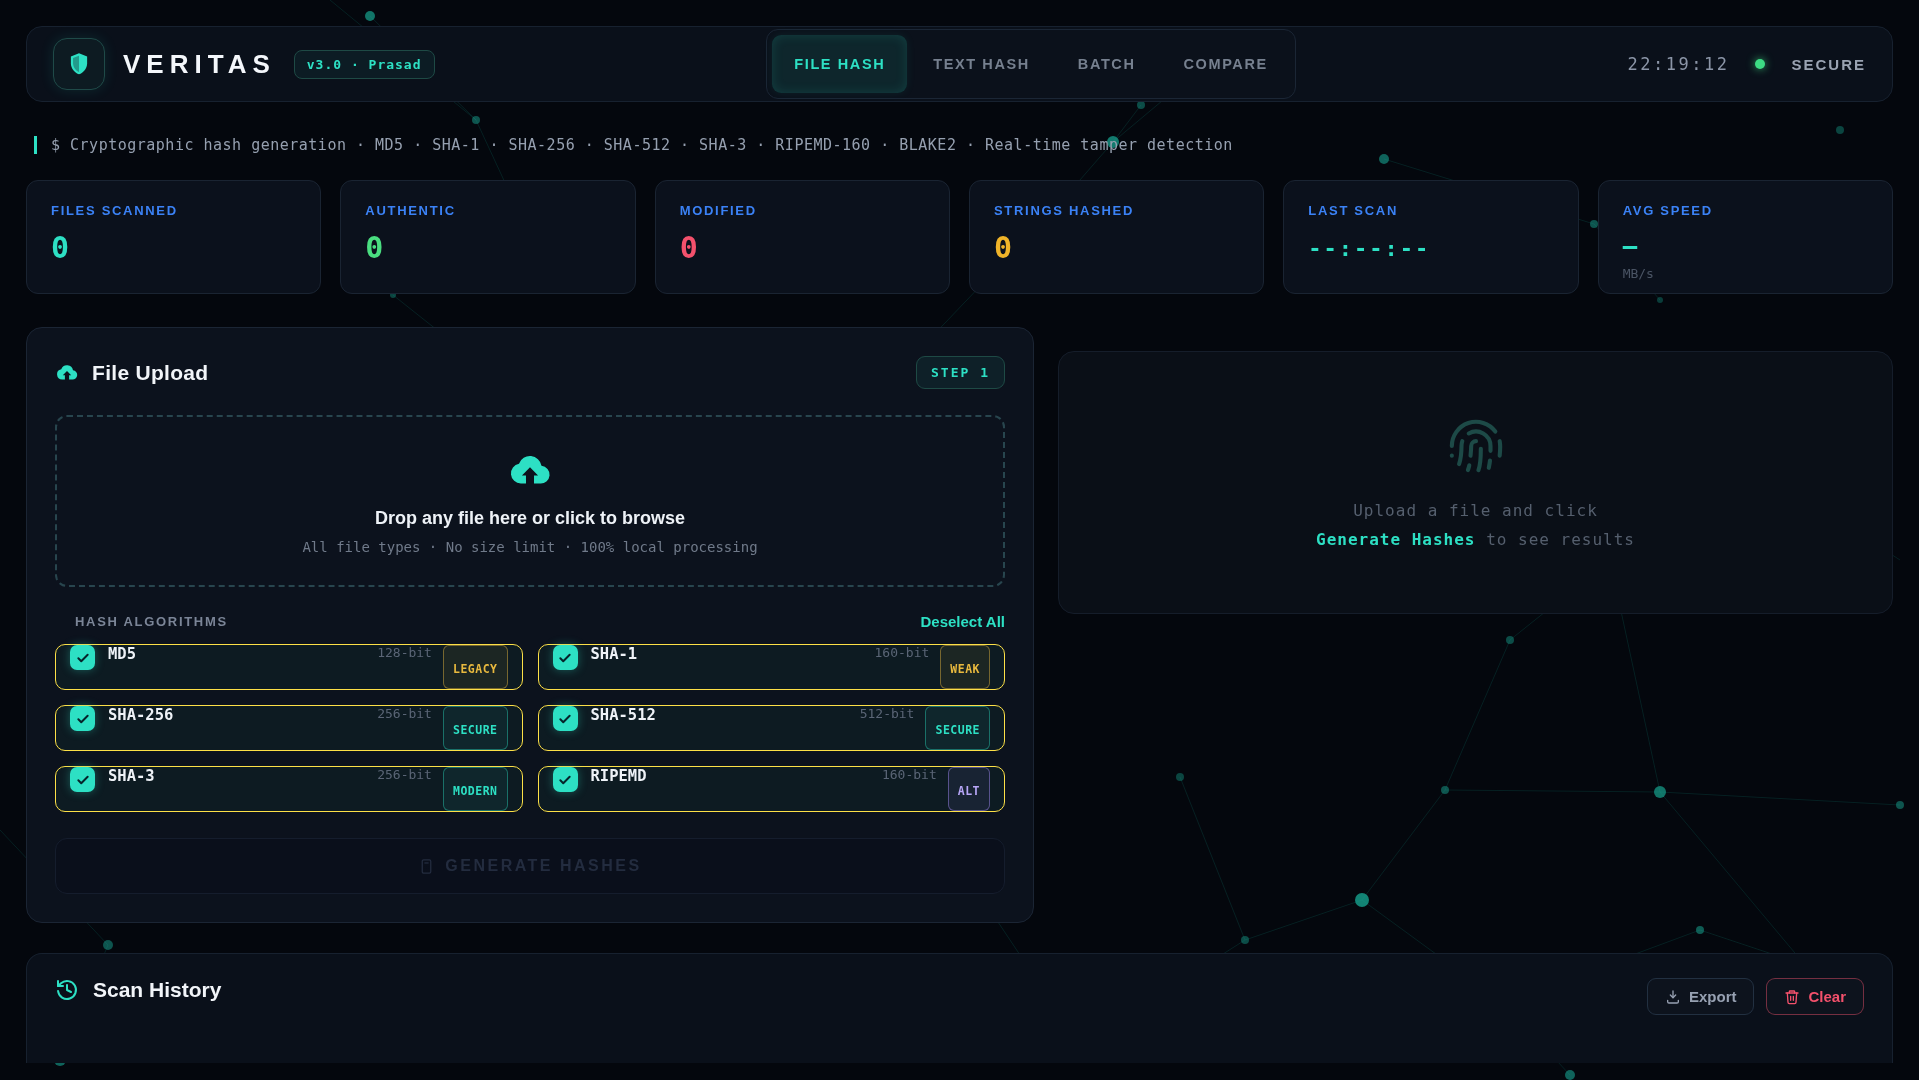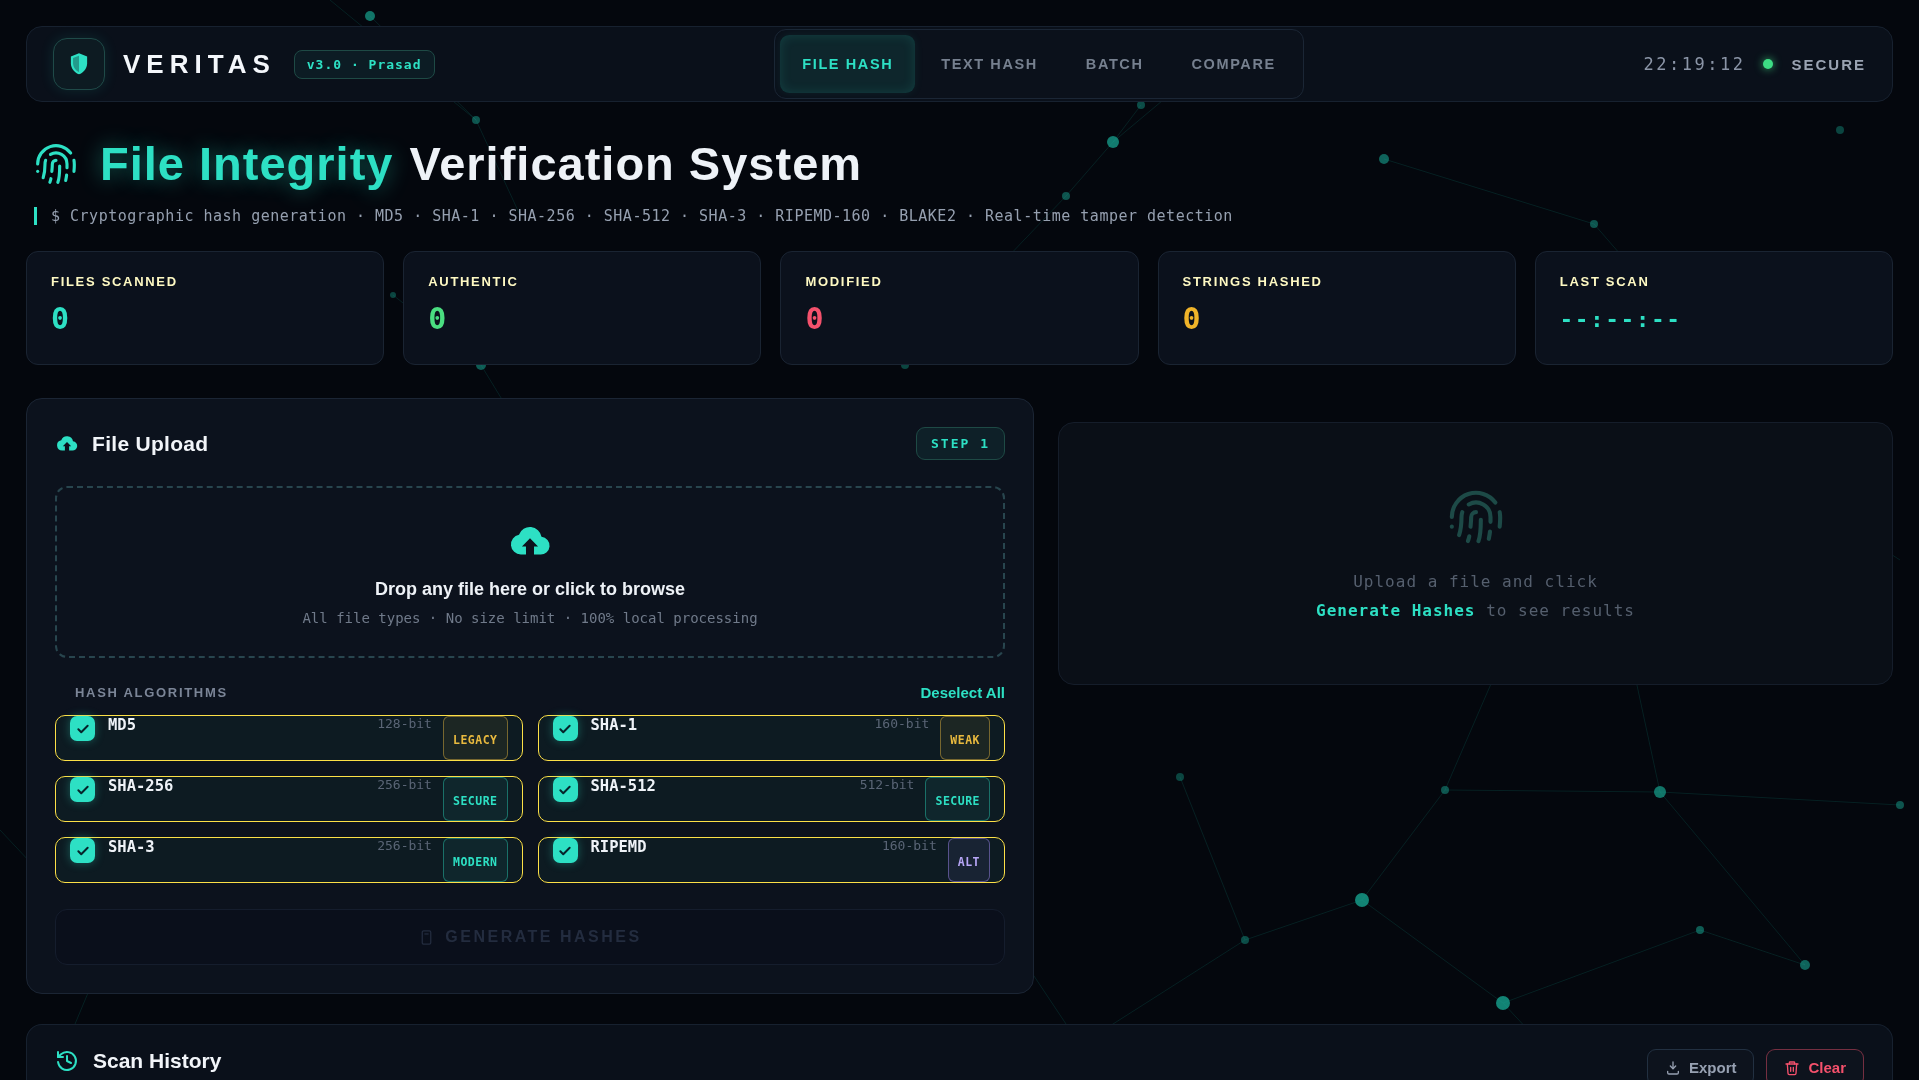--- a/index.html
+++ b/index.html
@@ -44,21 +44,21 @@
   .tab {
     border:none; background:transparent; color:#76808f; cursor:pointer;
     font-family:"Liberation Sans", sans-serif;
     font-size:14.5px; font-weight:700; letter-spacing:1.6px;
     padding:21px 22px; border-radius:9px;text-align:right;
   }
   .tab.active {
     color:#2de0c4; background:rgba(45,224,196,.1);
     box-shadow:0 0 12px rgba(45,224,196,.15) inset, 0 0 10px rgba(45,224,196,.08);
   }
-  .status-group { display:flex; align-items:center; gap:18px; }
+  .status-group { display:flex; align-items:center; gap:26px; }
   .clock { font-size:17px; color:#8b95a7; letter-spacing:2.5px; }
   .status-dot {
     width:10px; height:10px; border-radius:50%; background:#3ddc84;
     box-shadow:0 0 8px rgba(61,220,132,.8);
   }
   .status-label { font-size:15px; font-weight:600; color:#9aa3b2; letter-spacing:2px; }
 
   
   .hero { margin:34px 8px 0 8px; }
   .hero-title-row { display:flex; align-items:center; gap:22px; }
@@ -70,21 +70,21 @@
     margin-top:16px; border-left:3px solid #2de0c4; padding-left:14px;
     font-size:15px; color:#96a0b0; letter-spacing:.5px;
   }
 
   
   .stats-row { display:flex; gap:19px; margin-top:26px; }
   .stat-card {
     flex:1; height:114px; background:#0b111c; border:1px solid #1a2432;
     border-radius:12px; padding:22px 24px;
   }
-  .stat-label { font-size:13px; font-weight:600; letter-spacing:1.7px; color:#fef9c3; }
+  .stat-label { font-size:13px; font-weight:600; letter-spacing:1.7px; color:#3b82f6; }
   .stat-value { margin-top:12px; font-family:"DejaVu Sans Mono", monospace; font-size:30px; font-weight:700; }
   .stat-card[data-name="stat-card-last-scan"] .stat-value { font-size:22px; letter-spacing:2px; margin-top:18px; }
   .stat-card[data-name="stat-card-avg-speed"] .stat-value { font-size:24px; margin-top:14px; }
   .stat-unit { font-family:"DejaVu Sans Mono", monospace; font-size:13px; color:#4a5464; margin-top:6px; }
 
   
   .main-row { display:flex; gap:24px; margin-top:33px; align-items:flex-start; }
 
   .upload-panel {
     width:1008px; background:#0c121d; border:1px solid #1b2534;
@@ -256,34 +256,20 @@
       </nav>
 
     <div class="status-group" data-name="status-group">
       <span class="clock mono" data-name="clock">22:19:12</span>
       <span class="status-dot" data-name="status-dot-icon"></span>
       <span class="status-label" data-name="status-label">SECURE</span>
     </div>
   </header>
 
   <section class="hero" data-name="hero">
-    <div class="hero-title-row">
-      <svg data-name="fingerprint-icon" viewBox="0 0 24 24" fill="none" stroke="currentColor" stroke-width="1.7" stroke-linecap="round" stroke-linejoin="round">
-        <path d="M12 10a2 2 0 0 0-2 2c0 1.02-.1 2.51-.26 4"></path>
-        <path d="M14 13.12c0 2.38 0 6.38-1 8.88"></path>
-        <path d="M17.29 21.02c.12-.6.43-2.3.5-3.02"></path>
-        <path d="M2 12a10 10 0 0 1 18-6"></path>
-        <path d="M2 16h.01"></path>
-        <path d="M21.8 16c.2-2 .131-5.354 0-6"></path>
-        <path d="M5 19.5C5.5 18 6 15 6 12a6 6 0 0 1 .34-2"></path>
-        <path d="M8.65 22c.21-.66.45-1.32.57-2"></path>
-        <path d="M9 6.8a6 6 0 0 1 9 5.2v2"></path>
-      </svg>
-      <h1 data-name="page-title"><span class="accent" data-name="page-title-accent">File Integrity</span><span class="rest" data-name="page-title-rest">Verification System</span></h1>
-    </div>
     <div class="hero-subtitle mono" data-name="page-subtitle">$ Cryptographic hash generation · MD5 · SHA-1 · SHA-256 · SHA-512 · SHA-3 · RIPEMD-160 · BLAKE2 · Real-time tamper detection</div>
   </section>
 
   <section class="stats-row" data-name="stats-row">
       <div class="stat-card" data-name="stat-card-files-scanned">
         <div class="stat-label" data-name="stat-label">FILES SCANNED</div>
         <div class="stat-value" data-name="stat-value" style="color: rgb(45, 224, 196);">0</div>
       </div>
       <div class="stat-card" data-name="stat-card-authentic">
         <div class="stat-label" data-name="stat-label">AUTHENTIC</div>
@@ -293,20 +279,25 @@
         <div class="stat-label" data-name="stat-label">MODIFIED</div>
         <div class="stat-value" data-name="stat-value" style="color: rgb(244, 81, 108);">0</div>
       </div>
       <div class="stat-card" data-name="stat-card-strings-hashed">
         <div class="stat-label" data-name="stat-label">STRINGS HASHED</div>
         <div class="stat-value" data-name="stat-value" style="color: rgb(240, 180, 41);">0</div>
       </div>
       <div class="stat-card" data-name="stat-card-last-scan">
         <div class="stat-label" data-name="stat-label">LAST SCAN</div>
         <div class="stat-value" data-name="stat-value" style="color: rgb(45, 224, 196);">--:--:--</div>
+      </div>
+      <div class="stat-card" data-name="stat-card-avg-speed">
+        <div class="stat-label" data-name="stat-label">AVG SPEED</div>
+        <div class="stat-value" data-name="stat-value" style="color: rgb(45, 224, 196);">–</div>
+        <div class="stat-unit" data-name="stat-unit">MB/s</div>
       </div>
     </section>
 
   <section class="main-row" data-name="main-row">
 
     <div class="upload-panel" data-name="file-upload-panel">
       <div class="panel-header" data-name="upload-panel-header">
         <svg data-name="cloud-upload-icon" viewBox="0 0 24 24" fill="currentColor">
           <path d="M7.2 18.5a5.2 5.2 0 0 1-.95-10.3A6.1 6.1 0 0 1 18 9.3a4.6 4.6 0 0 1-.8 9.2h-3.1v-4.2h2.1L12 10l-4.2 4.3h2.1v4.2z"></path>
         </svg>

